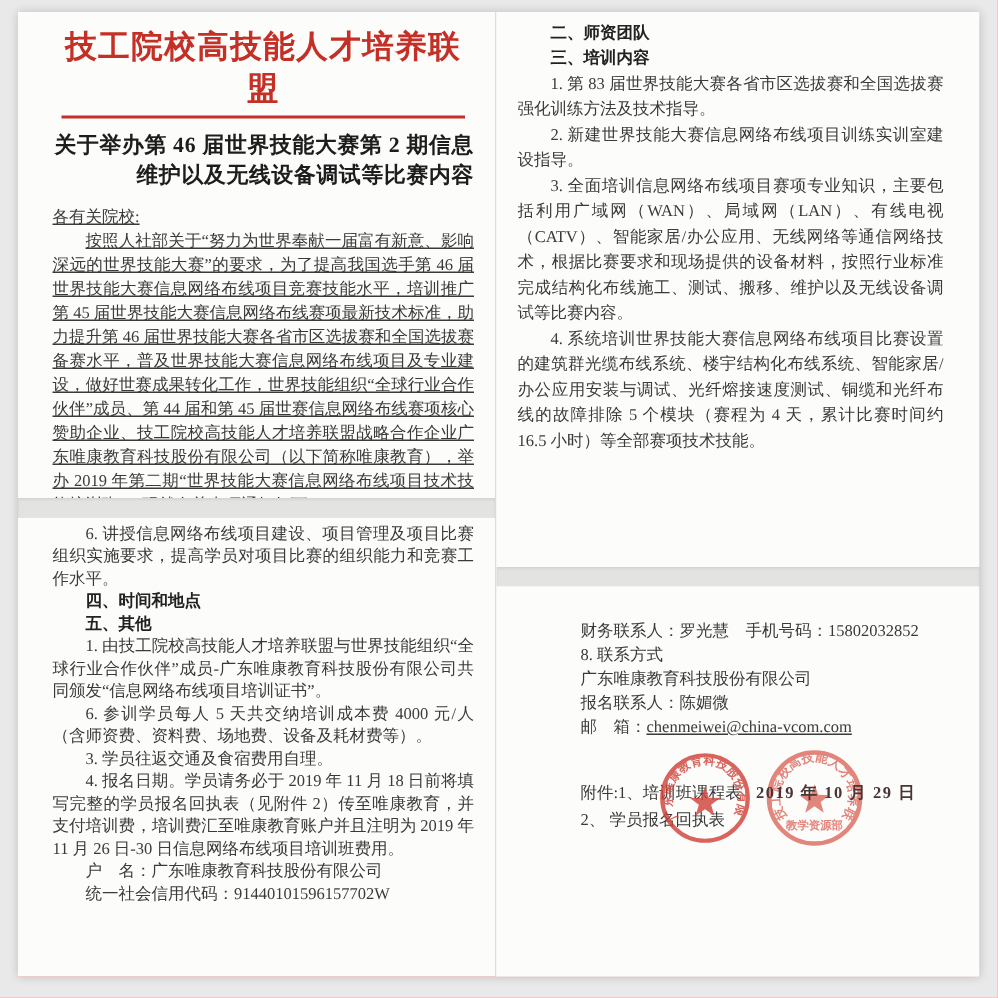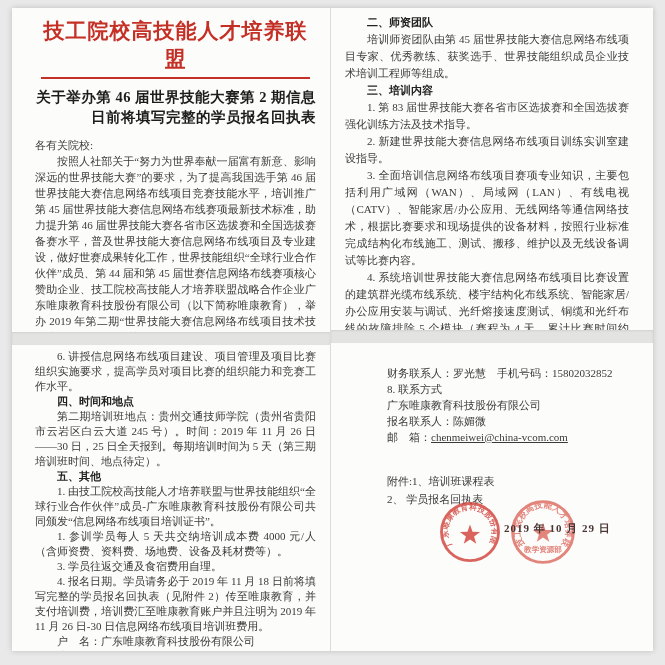--- a/index.html
+++ b/index.html
@@ -16,33 +16,33 @@
     display:flex;overflow:hidden;
   }
   .col{position:relative;box-sizing:border-box;}
   .col-left{width:318px;}
   .col-right{flex:1;border-left:1px solid #dddcda;background:#fdfdfc;}
   .frag{box-sizing:border-box;overflow:hidden;background:#fcfcfb;}
   .gap{height:13px;background:#e3e3e2;box-shadow:inset 0 1px 2px rgba(0,0,0,.08);}
   
   .frag-l1{height:324px;padding:7px 14px 0 23px;}
   .frag-l2{height:306px;padding:4px 14px 0 23px;font-size:11px;line-height:15px;}
-  .frag-r1{height:322px;padding:6px 24px 0 14px;font-size:11px;line-height:17px;}
+  .frag-r1{height:370px;padding:6px 24px 0 14px;font-size:11px;line-height:17px;}
   .frag-r2{height:307px;padding:22px 12px 0 56px;font-size:11px;line-height:16px;position:relative;}
   .alliance{
     margin:2px 6px 8px 6px;text-align:center;
     font-size:21px;font-weight:bold;color:#c43026;letter-spacing:1px;
     border-bottom:2px solid #c43026;padding-bottom:4px;
     font-family:"Liberation Sans","DejaVu Sans",sans-serif;
   }
   .doc-title{
     text-align:right;font-size:14.5px;font-weight:bold;color:#1d1d1d;
     line-height:20px;margin:6px 0 10px 0;letter-spacing:.5px;
   }
-  .body-s{font-size:11px;line-height:16px;}
+  .body-s{font-size:11px;line-height:16px;text-decoration:underline;}
   p{margin:0;text-align:justify;}
   .ind{text-indent:2em;}
   .hd{font-weight:bold;color:#222;text-indent:2em;}
   .acct{text-indent:2em;white-space:nowrap;}
   
   .frag-r2 p{text-indent:0;}
   .email a,.email span.addr{color:#3a3a3a;text-decoration:underline;}
   .addr{text-decoration:underline;}
   .attach{margin-top:28px;}
   .attach2{margin-top:2px;text-indent:2.4em;}
@@ -58,48 +58,46 @@
 </head>
 <body>
 
 <div class="sheet">
 
   <div class="col col-left">
     <div class="frag frag-l1">
       <div class="alliance">技工院校高技能人才培养联盟</div>
       <div class="doc-title">
         <div>关于举办第 46 届世界技能大赛第 2 期信息</div>
-        <div>日前将填写完整的学员报名回执表</div>
+        <div>维护以及无线设备调试等比赛内容</div>
       </div>
       <div class="body-s">
         <p>各有关院校:</p>
         <p class="ind">按照人社部关于“努力为世界奉献一届富有新意、影响深远的世界技能大赛”的要求，为了提高我国选手第 46 届世界技能大赛信息网络布线项目竞赛技能水平，培训推广第 45 届世界技能大赛信息网络布线赛项最新技术标准，助力提升第 46 届世界技能大赛各省市区选拔赛和全国选拔赛备赛水平，普及世界技能大赛信息网络布线项目及专业建设，做好世赛成果转化工作，世界技能组织“全球行业合作伙伴”成员、第 44 届和第 45 届世赛信息网络布线赛项核心赞助企业、技工院校高技能人才培养联盟战略合作企业广东唯康教育科技股份有限公司（以下简称唯康教育），举办 2019 年第二期“世界技能大赛信息网络布线项目技术技能培训班”，现就有关事项通知如下：</p>
 
       </div>
     </div>
     <div class="gap"></div>
     <div class="frag frag-l2">
       <p class="ind">6. 讲授信息网络布线项目建设、项目管理及项目比赛组织实施要求，提高学员对项目比赛的组织能力和竞赛工作水平。</p>
       <p class="hd">四、时间和地点</p>
-      <p class="ind">第二期培训班地点：贵州交通技师学院（贵州省贵阳市云岩区白云大道 245 号）。时间：2019 年 11 月 26 日——30 日，25 日全天报到。每期培训时间为 5 天（第三期培训班时间、地点待定）。</p>
       <p class="hd">五、其他</p>
       <p class="ind">1. 由技工院校高技能人才培养联盟与世界技能组织“全球行业合作伙伴”成员-广东唯康教育科技股份有限公司共同颁发“信息网络布线项目培训证书”。</p>
-      <p class="ind">1. 参训学员每人 5 天共交纳培训成本费 4000 元/人（含师资费、资料费、场地费、设备及耗材费等）。</p>
+      <p class="ind">6. 参训学员每人 5 天共交纳培训成本费 4000 元/人（含师资费、资料费、场地费、设备及耗材费等）。</p>
       <p class="ind">3. 学员往返交通及食宿费用自理。</p>
       <p class="ind">4. 报名日期。学员请务必于 2019 年 11 月 18 日前将填写完整的学员报名回执表（见附件 2）传至唯康教育，并支付培训费，培训费汇至唯康教育账户并且注明为 2019 年 11 月 26 日-30 日信息网络布线项目培训班费用。</p>
       <p class="acct">户　名：广东唯康教育科技股份有限公司</p>
       <p class="acct">统一社会信用代码：91440101596157702W</p>
 
     </div>
   </div>
 
   <div class="col col-right">
     <div class="frag frag-r1">
       <p class="hd">二、师资团队</p>
-      <p class="ind">培训师资团队由第 45 届世界技能大赛信息网络布线项目专家、优秀教练、获奖选手、世界技能组织成员企业技术培训工程师等组成。</p>
       <p class="hd">三、培训内容</p>
       <p class="ind">1. 第 83 届世界技能大赛各省市区选拔赛和全国选拔赛强化训练方法及技术指导。</p>
       <p class="ind">2. 新建世界技能大赛信息网络布线项目训练实训室建设指导。</p>
       <p class="ind">3. 全面培训信息网络布线项目赛项专业知识，主要包括利用广域网（WAN）、局域网（LAN）、有线电视（CATV）、智能家居/办公应用、无线网络等通信网络技术，根据比赛要求和现场提供的设备材料，按照行业标准完成结构化布线施工、测试、搬移、维护以及无线设备调试等比赛内容。</p>
       <p class="ind">4. 系统培训世界技能大赛信息网络布线项目比赛设置的建筑群光缆布线系统、楼宇结构化布线系统、智能家居/办公应用安装与调试、光纤熔接速度测试、铜缆和光纤布线的故障排除 5 个模块（赛程为 4 天，累计比赛时间约 16.5 小时）等全部赛项技术技能。</p>
 
     </div>
     <div class="gap"></div>
     <div class="frag frag-r2">
       <p>财务联系人：罗光慧　手机号码：15802032852</p>

